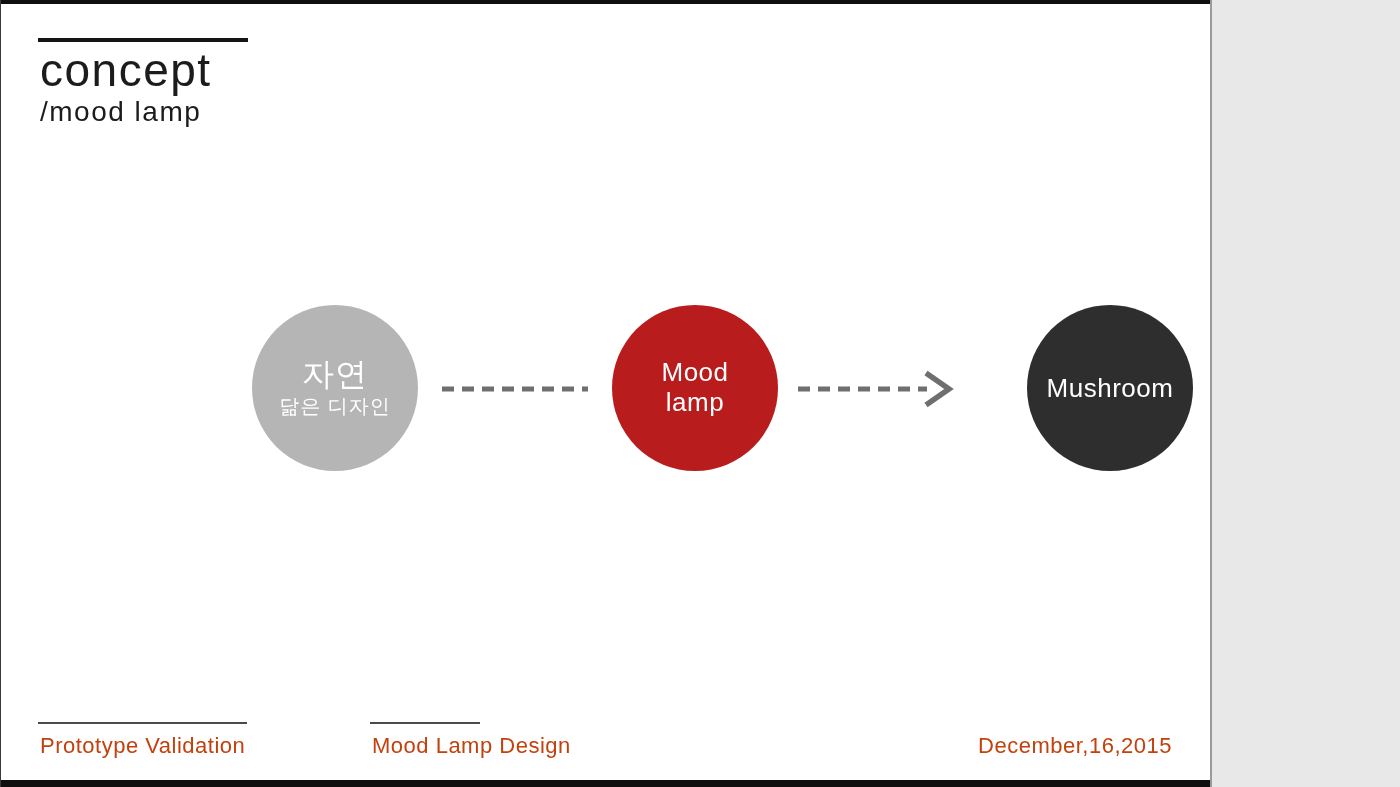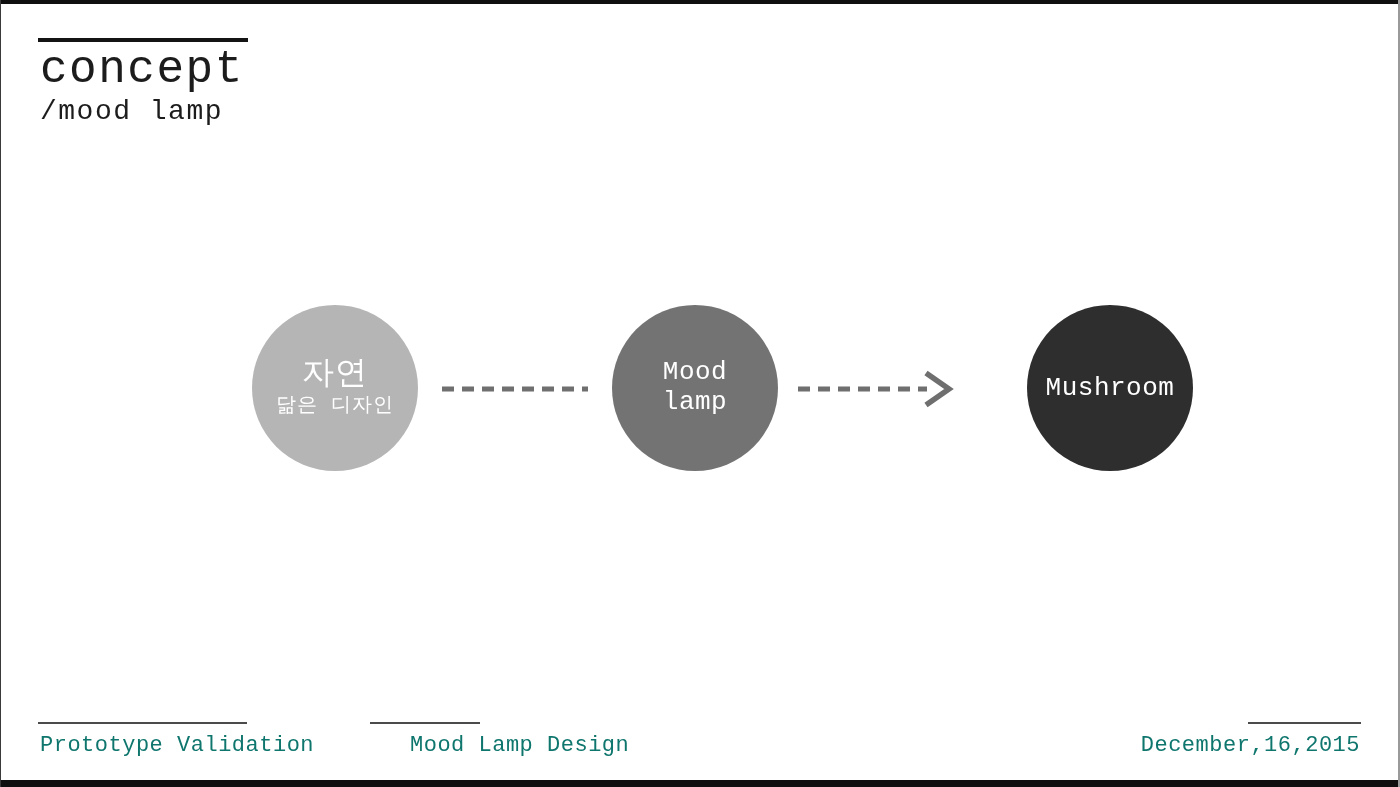--- a/index.html
+++ b/index.html
@@ -2,25 +2,25 @@
 <html><head>
 <meta charset="utf-8">
 <style>
   html, body {
     margin: 0;
     padding: 0;
     background: #e8e8e8;
   }
   .slide {
     position: relative;
-    width: 1400px;
+    width: 1212px;
     height: 787px;
     background: #ffffff;
     overflow: hidden;
-    font-family: Liberation Mono, monospace;
+    font-family: Liberation Sans, sans-serif;
     color: #1c1c1c;
   }
   
   .frame-top    { position: absolute; left: 0; top: 0; width: 1400px; height: 4px; background: #0f0f0f; }
   .frame-bottom { position: absolute; left: 0; bottom: 0; width: 1400px; height: 7px; background: #0f0f0f; }
   .frame-left   { position: absolute; left: 0; top: 0; width: 1px; height: 787px; background: #3a3a3a; }
   .frame-right  { position: absolute; right: 0; top: 0; width: 2px; height: 787px; background: #9a9a9a; }
 
   
   .title-rule {
@@ -64,25 +64,25 @@
   
   .footer-rule {
     position: absolute; top: 722px; height: 2px; background: #4b4b4b;
   }
   .footer-rule-left   { left: 38px;   width: 209px; }
   .footer-rule-center { left: 370px;  width: 110px; }
   .footer-rule-right  { left: 1248px; width: 113px; }
 
   .footer-label {
     position: absolute; top: 733px;
-    font-size: 22px; letter-spacing: 0.5px; color: #0f766e;
+    font-size: 22px; letter-spacing: 0.5px; color: #c2410c;
     white-space: nowrap;
   }
   .footer-label-left   { left: 40px; }
-  .footer-label-center { left: 372px; margin-left: 38px; }
+  .footer-label-center { left: 372px; }
   .footer-label-right  { right: 40px; text-align: right; }
 </style>
 </head>
 <body>
 
 <div class="slide">
 
   <div class="frame-top"></div>
   <div class="frame-bottom"></div>
   <div class="frame-left"></div>
@@ -90,21 +90,21 @@
 
   <div class="title-rule"></div>
   <h1 class="page-title">concept</h1>
   <h2 class="page-subtitle">/mood lamp</h2>
 
   <div class="node node-1" style="background-color: rgb(181, 181, 181);">
     <span class="node-title-ko">자연</span>
     <span class="node-sub-ko">닮은 디자인</span>
   </div>
 
-  <div class="node node-2" style="background-color: #737373;">
+  <div class="node node-2" style="background-color: #b91c1c;">
     <span class="node-line">Mood</span>
     <span class="node-line">lamp</span>
   </div>
 
   <div class="node node-3" style="background-color: rgb(46, 46, 46);">
     <span class="node-label">Mushroom</span>
   </div>
 
   <svg class="connector connector-1" width="166" height="44" viewBox="0 0 166 44">
     <line x1="8" y1="22" x2="154" y2="22" stroke-width="5" stroke-dasharray="12 8" stroke="#6f6f6f"></line>

